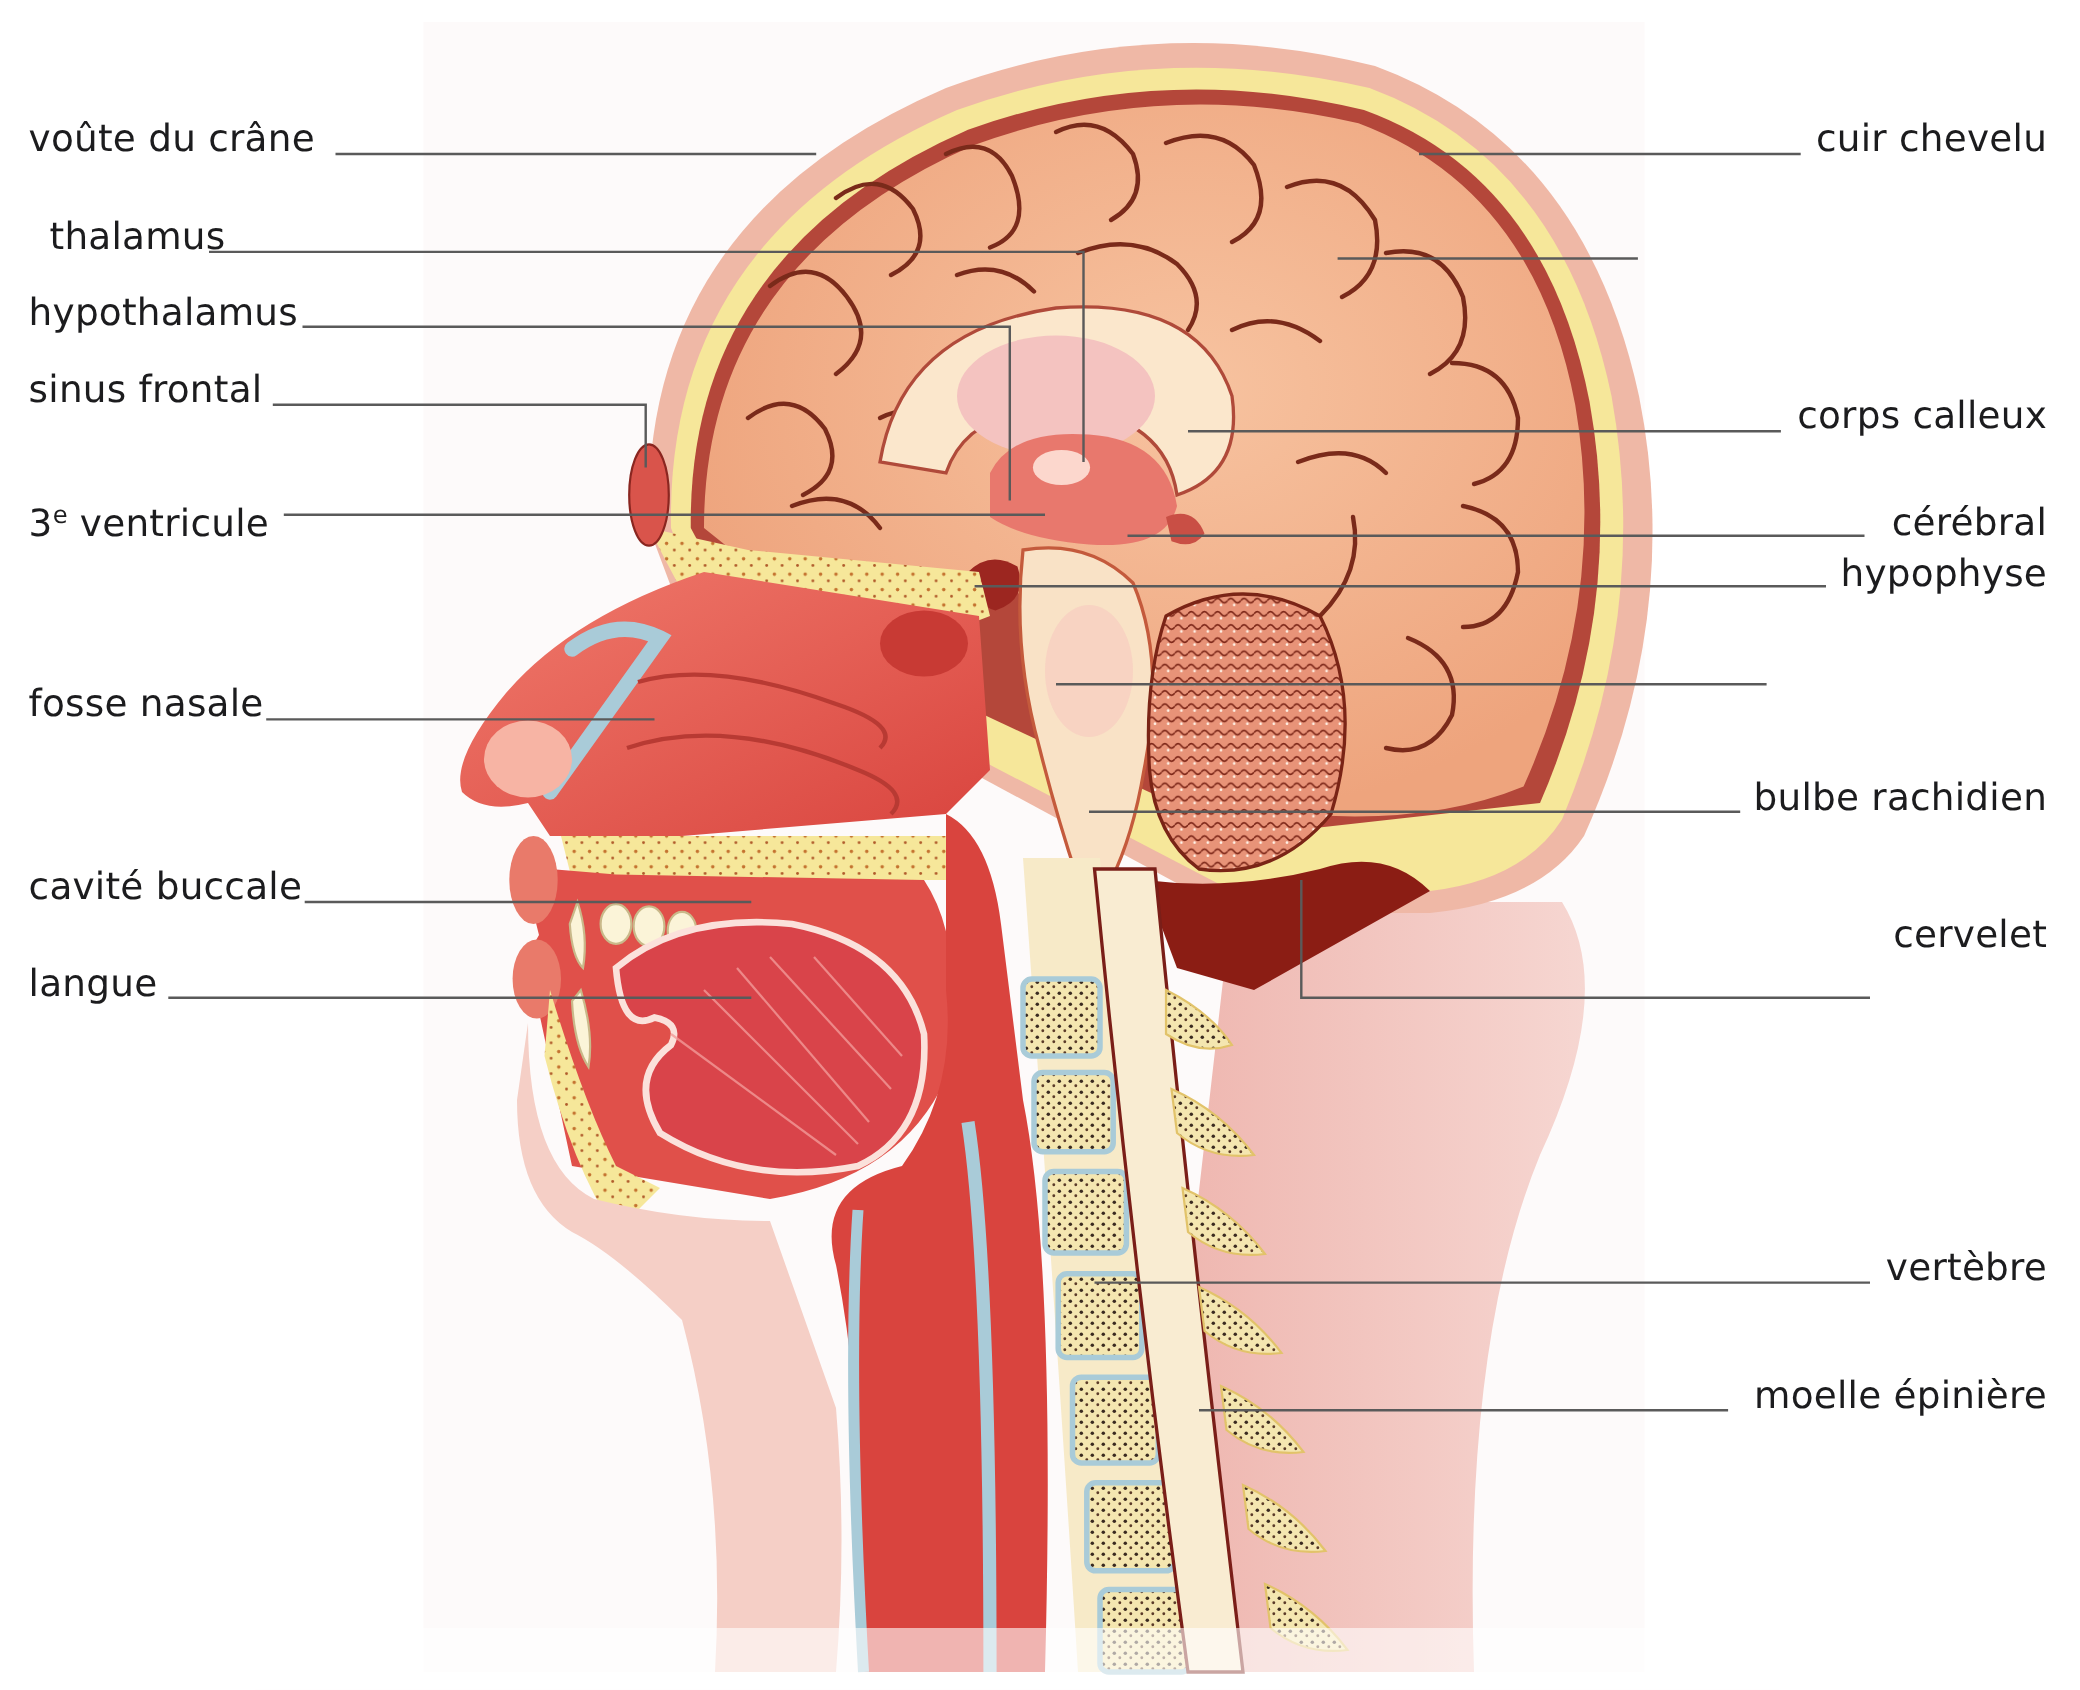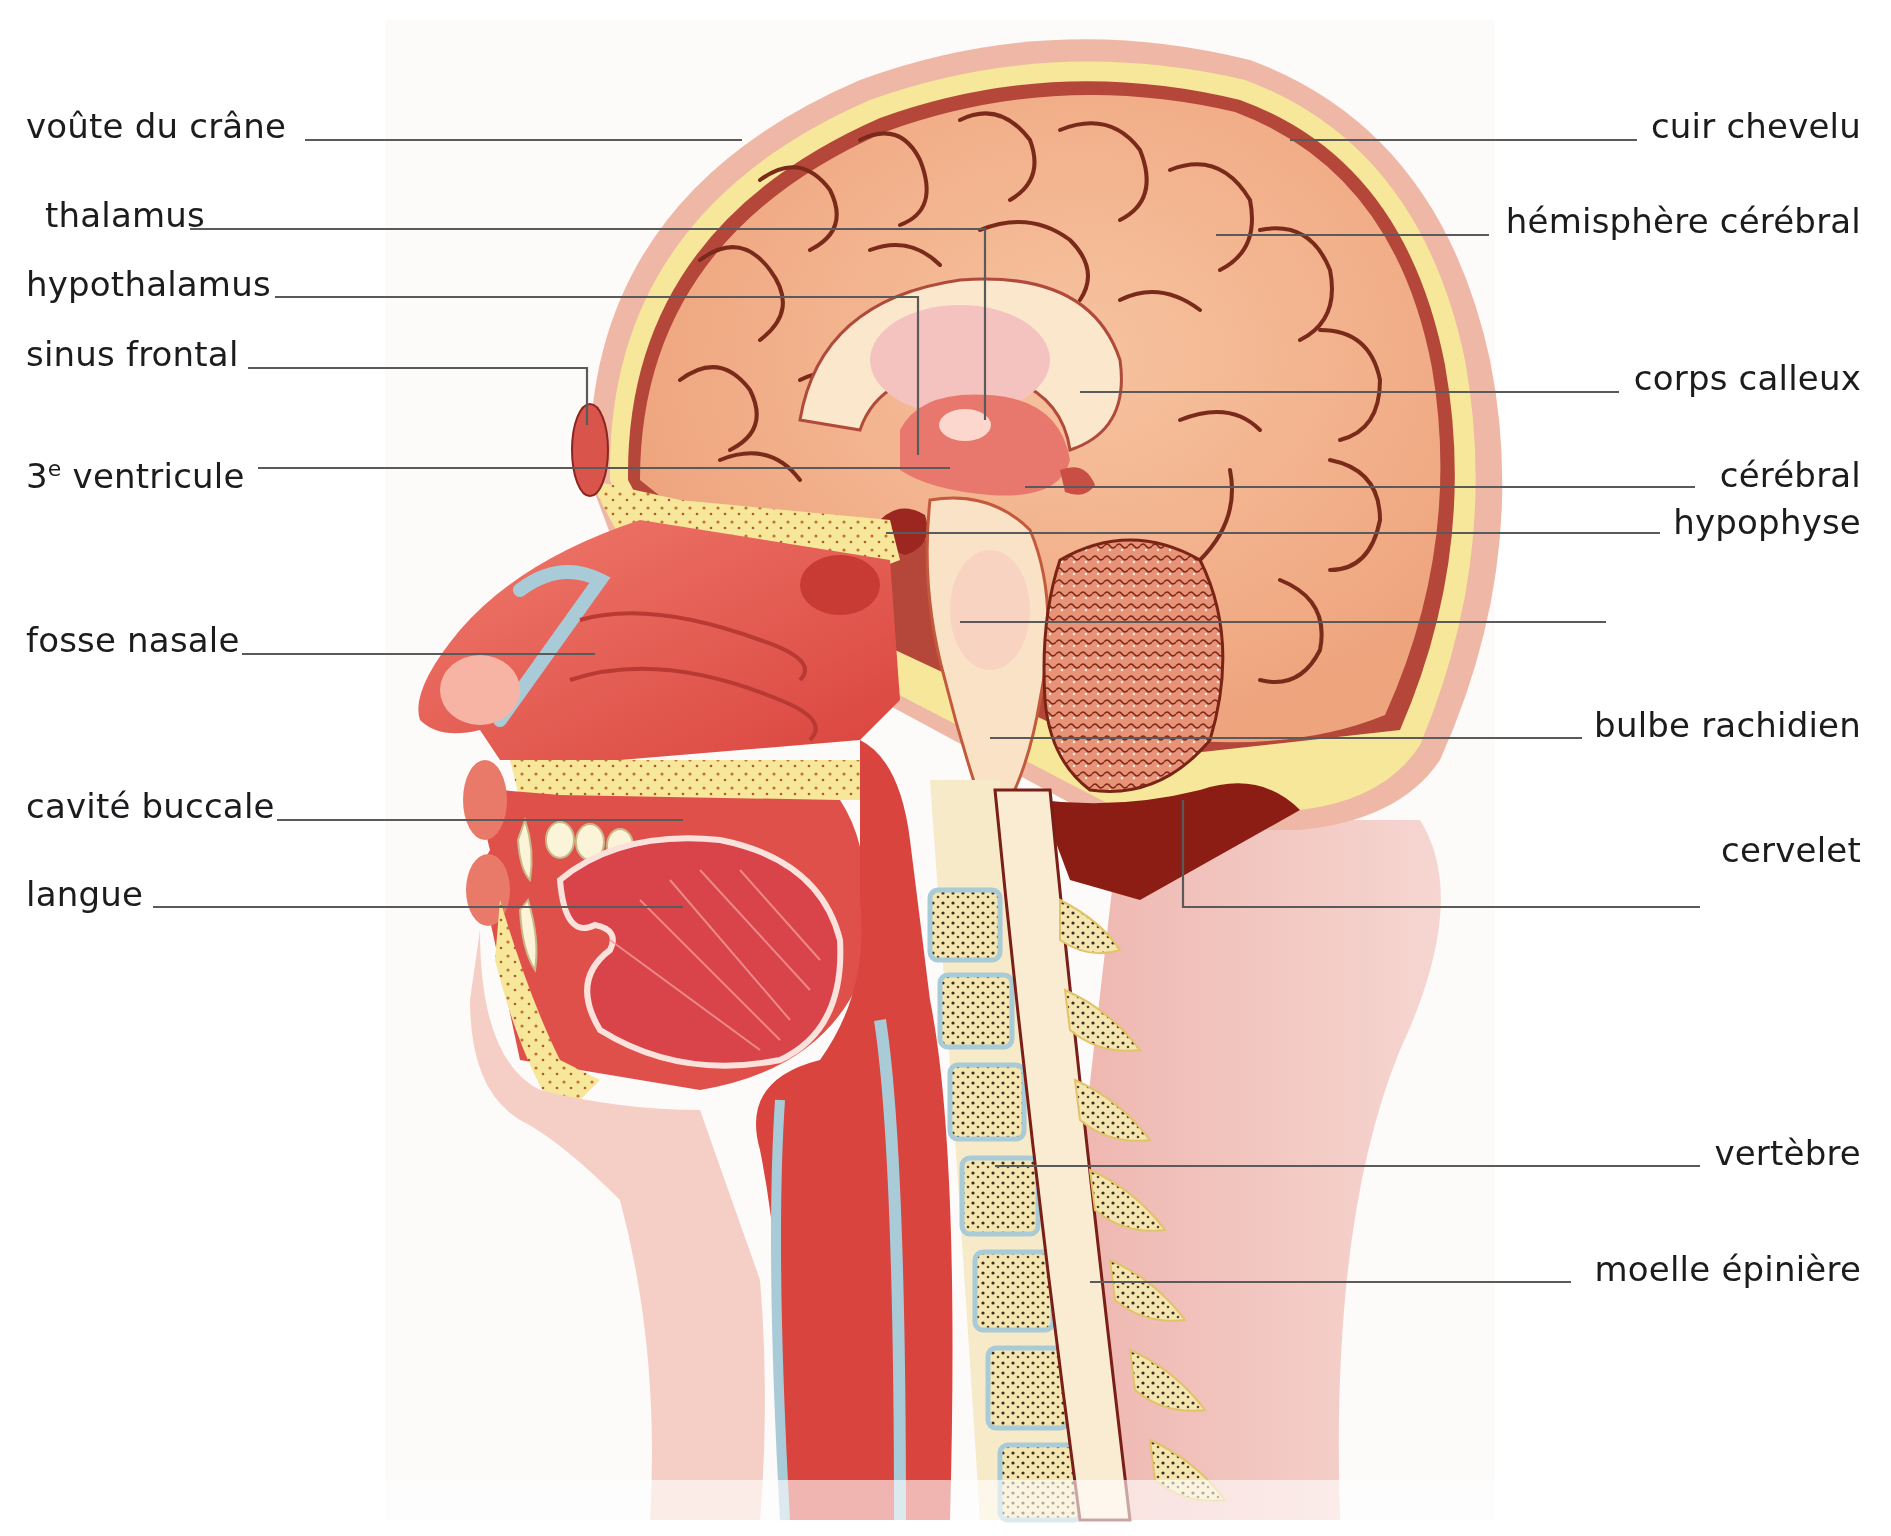--- a/index.html
+++ b/index.html
@@ -197,21 +197,20 @@
   <div class="label left" style="left:26px; top:106px;">voûte du crâne</div>
   <div class="label left" style="left:26px; top:195px;margin-left:19px;">thalamus</div>
   <div class="label left" style="left:26px; top:264px;">hypothalamus</div>
   <div class="label left" style="left:26px; top:334px;">sinus frontal</div>
   <div class="label left" style="left:26px; top:436px;margin-top:20px;"><span>3</span><sup>e</sup><span> ventricule</span></div>
   <div class="label left" style="left:26px; top:620px;">fosse nasale</div>
   <div class="label left" style="left:26px; top:786px;">cavité buccale</div>
   <div class="label left" style="left:26px; top:874px;">langue</div>
 
   <div class="label right" style="right:30px; top:106px;">cuir chevelu</div>
-  <div class="label right" style="right:30px; top:201px;">hémisphère cérébral</div>
   <div class="label right" style="right:30px; top:358px;">corps calleux</div>
   <div class="label right" style="right:30px; top:455px;">cérébral</div>
   <div class="label right" style="right:30px; top:502px;">hypophyse</div>
   <div class="label right" style="right:30px; top:705px;">bulbe rachidien</div>
   <div class="label right" style="right:30px; top:830px;">cervelet</div>
   <div class="label right" style="right:30px; top:1133px;">vertèbre</div>
   <div class="label right" style="right:30px; top:1249px;">moelle épinière</div>
 </div>
 
 </body></html>

